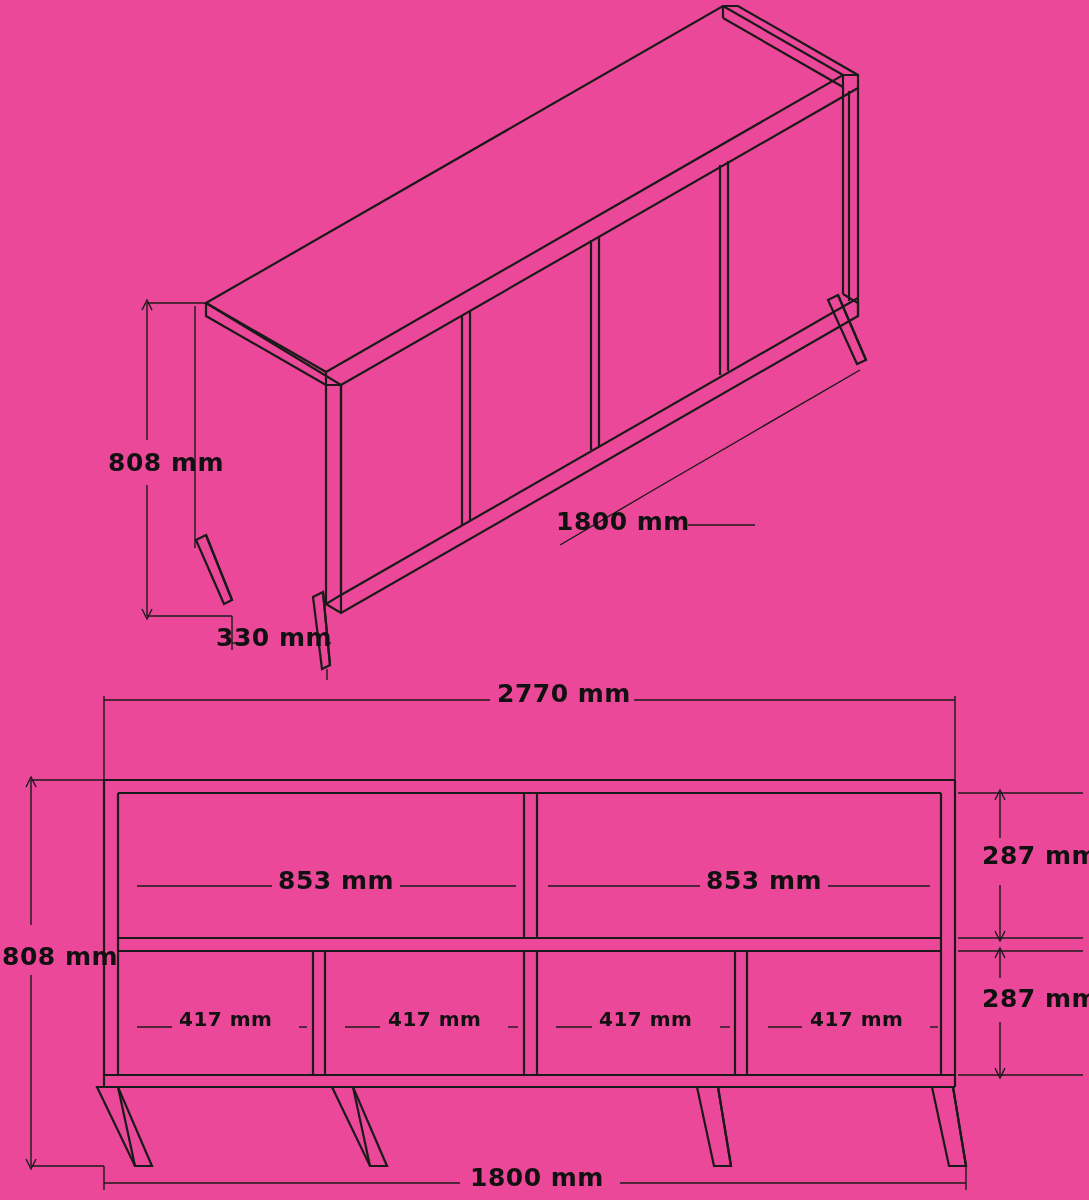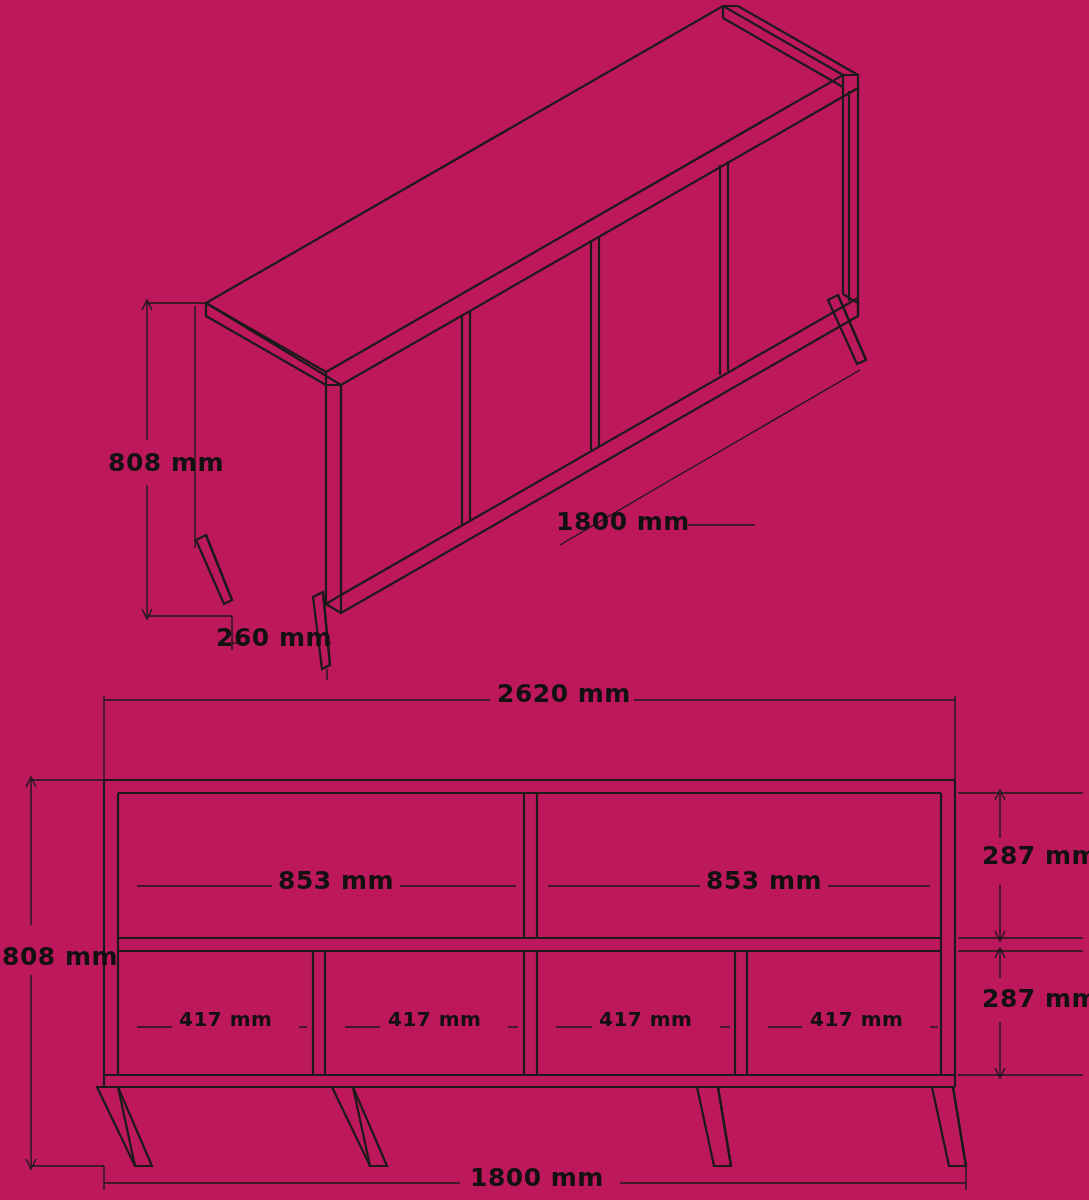--- a/index.html
+++ b/index.html
@@ -7,21 +7,21 @@
     padding: 0;
     background: #ffffff;
   }
   body {
     font-family: "DejaVu Sans", sans-serif;
   }
   #sheet {
     position: relative;
     width: 1089px;
     height: 1200px;
-    background: #be185d;
+    background: #ec4899;
     overflow: hidden;
   }
   #sheet svg {
     position: absolute;
     left: 0;
     top: 0;
   }
   .dim-label {
     position: absolute;
     font-family: "DejaVu Sans", sans-serif;
@@ -174,23 +174,23 @@
         <path d="M 104,1183 L 460,1183" stroke-width="1.4"></path>
         <path d="M 620,1183 L 966,1183" stroke-width="1.4"></path>
       </g>
     </g>
   </svg>
 
   <div class="dim-label dim-28" style="left:108px; top:448px;">808 mm</div>
 
   <div class="dim-label dim-28" style="left:556px; top:507px;">1800 mm</div>
 
-  <div class="dim-label dim-28" style="left:216px; top:623px;">260 mm</div>
-
-  <div class="dim-label dim-28" style="left:497px; top:679px;">2620 mm</div>
+  <div class="dim-label dim-28" style="left:216px; top:623px;">330 mm</div>
+
+  <div class="dim-label dim-28" style="left:497px; top:679px;">2770 mm</div>
 
   <div class="dim-label dim-28" style="left:2px; top:942px;">808 mm</div>
 
   <div class="dim-label dim-28" style="left:982px; top:841px;">287 mm</div>
 
   <div class="dim-label dim-28" style="left:982px; top:984px;">287 mm</div>
 
   <div class="dim-label dim-28" style="left:278px; top:866px;">853 mm</div>
 
   <div class="dim-label dim-28" style="left:706px; top:866px;">853 mm</div>

